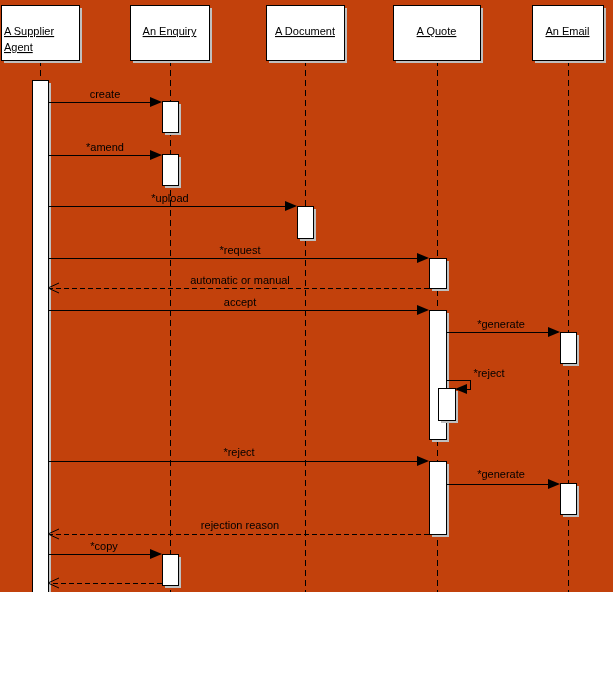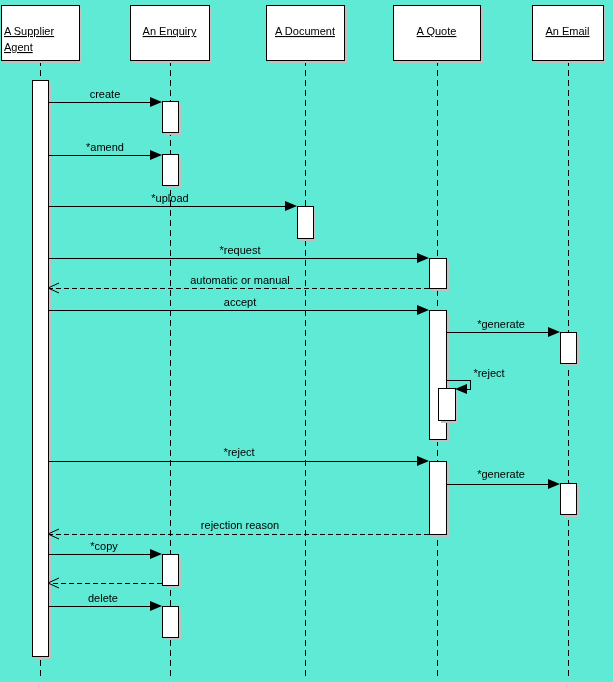--- a/index.html
+++ b/index.html
@@ -4,22 +4,22 @@
 <style>
   html, body {
     margin: 0;
     padding: 0;
     background: #ffffff;
     font-family: "Liberation Sans", sans-serif;
   }
   #diagram-wrap {
     position: relative;
     width: 613px;
-    height: 682px;
-    background: #5eead4;
+    height: 592px;
+    background: #c2410c;
     overflow: hidden;
   }
   svg { display: block; }
   svg .shape { shape-rendering: crispEdges; }
   svg text {
     font-family: "Liberation Sans", sans-serif;
     font-size: 11px;
     fill: #000000;
   }
   svg text.head-label { text-decoration: underline; }

